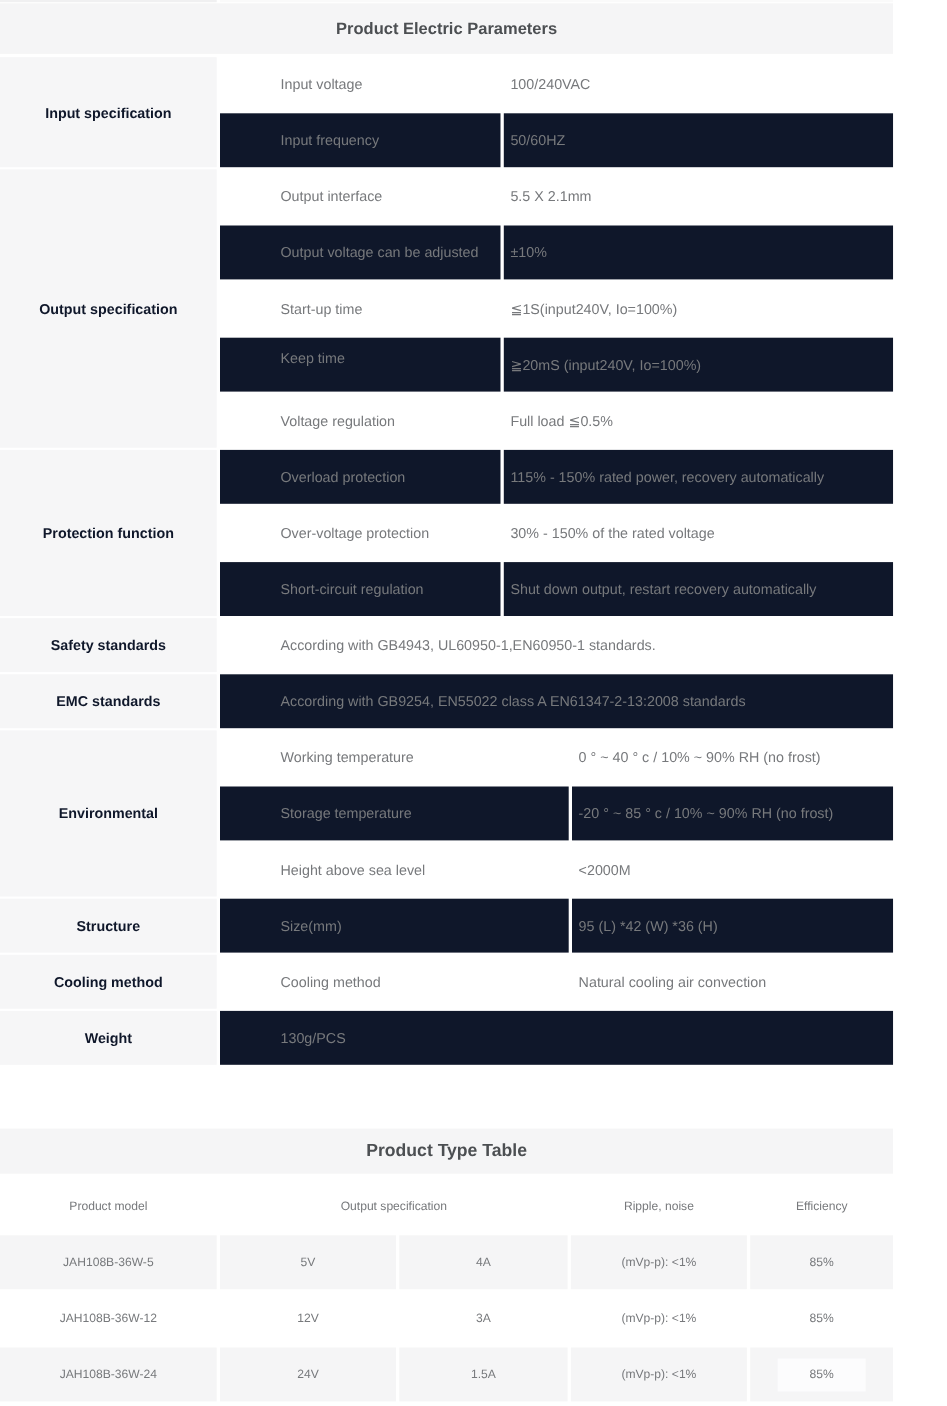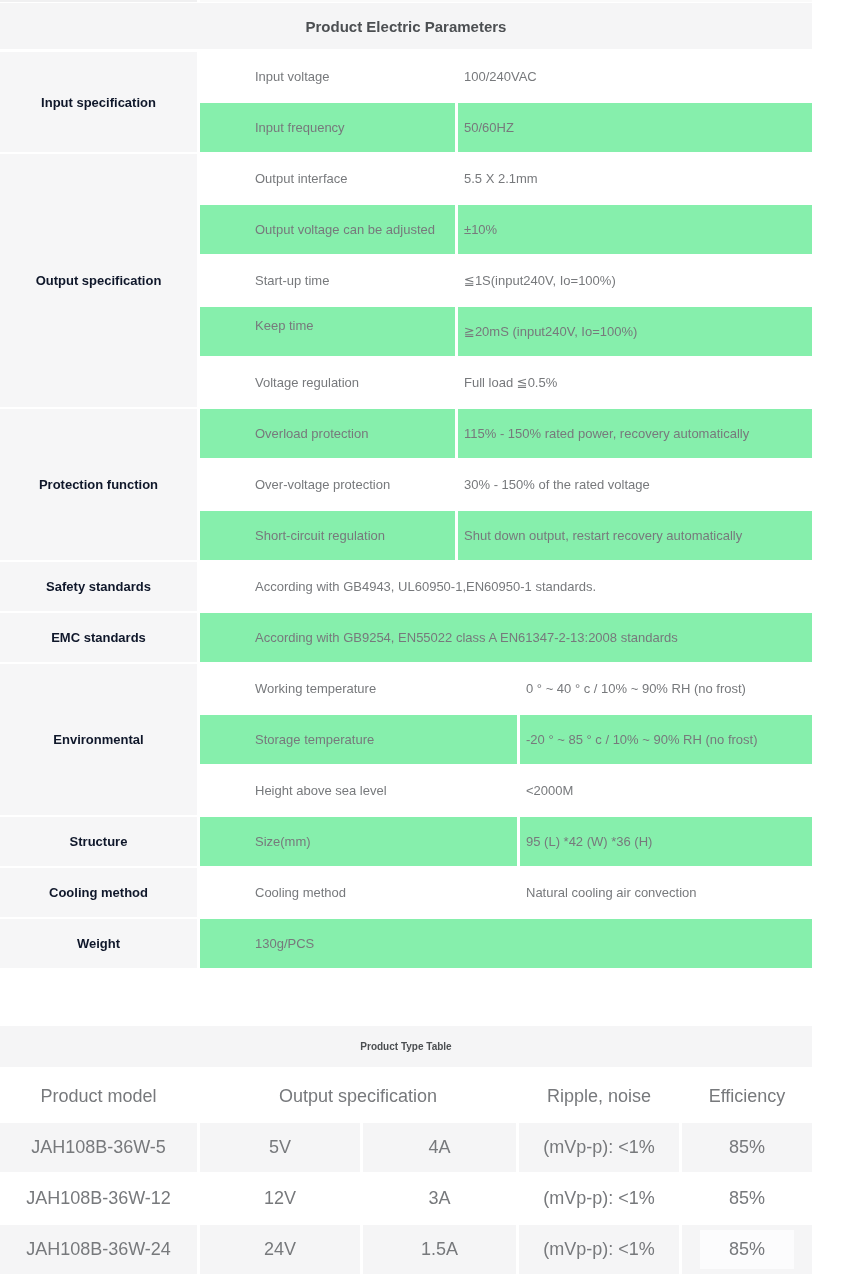--- a/index.html
+++ b/index.html
@@ -7,43 +7,43 @@
   body { font-family:"Liberation Sans","DejaVu Sans",sans-serif; }
   .page { width:812px; height:1278px; background:#fff; overflow:hidden; position:relative; }
 
   
   .sliver { height:2px; display:flex; margin-bottom:1px; }
   .sliver .s1 { width:197px; background:#f0f0f1; margin-right:3px; }
   .sliver .s2 { flex:1; background:#fafafa; }
 
   .band { height:46px; background:#f5f5f6; display:flex; align-items:center; justify-content:center;
           font-weight:bold; font-size:15px; color:#4c4f52; margin-bottom:3px; }
-  .band.small { height:41px; font-size:10px; margin-bottom:5px; }
+  .band.small { height:41px; font-size:16px; margin-bottom:5px; }
 
   
   .section { display:flex; margin-bottom:2px; }
   .cat-cell { width:197px; margin-right:3px; background:#f6f6f7; display:flex; align-items:center;
               justify-content:center; font-weight:bold; color:#0f172a; font-size:13px; text-align:center; }
   .rows { flex:1; display:flex; flex-direction:column; }
   .row { display:flex; height:49px; margin-bottom:2px; }
   .row:last-child { margin-bottom:0; }
-  .row.g .cell { background:#86efac; }
+  .row.g .cell { background:#0f172a; }
   .row.w .cell { background:#fff; }
   .cell { display:flex; align-items:center; color:#77797c; font-size:13px; }
   .cell-label { width:255px; padding-left:55px; margin-right:3px; white-space:nowrap; overflow:visible; }
   .row.wide .cell-label { width:317px; }
   .cell-value { flex:1; padding-left:6px; white-space:nowrap; }
   .cell-merged { flex:1; padding-left:55px; }
   .row.label-top .cell-label { align-items:flex-start; padding-top:11px; }
 
   .spacer { height:56px; background:#fff; }
 
   
   .tt-row { display:flex; height:49px; margin-bottom:2px; }
-  .tt-cell { display:flex; align-items:center; justify-content:center; font-size:18px; color:#77797c;
+  .tt-cell { display:flex; align-items:center; justify-content:center; font-size:11px; color:#77797c;
              margin-right:3px; text-align:center; }
   .tt-c1 { width:197px; }
   .tt-c2 { width:160px; }
   .tt-c3 { width:153px; }
   .tt-c4 { width:160px; }
   .tt-c5 { flex:1; margin-right:0; }
   .tt-span { width:316px; }
   .tt-row.h .tt-cell { background:#fff; }
   .tt-row.g .tt-cell { background:#f5f5f6; }
   .tt-row.w .tt-cell { background:#fff; }

